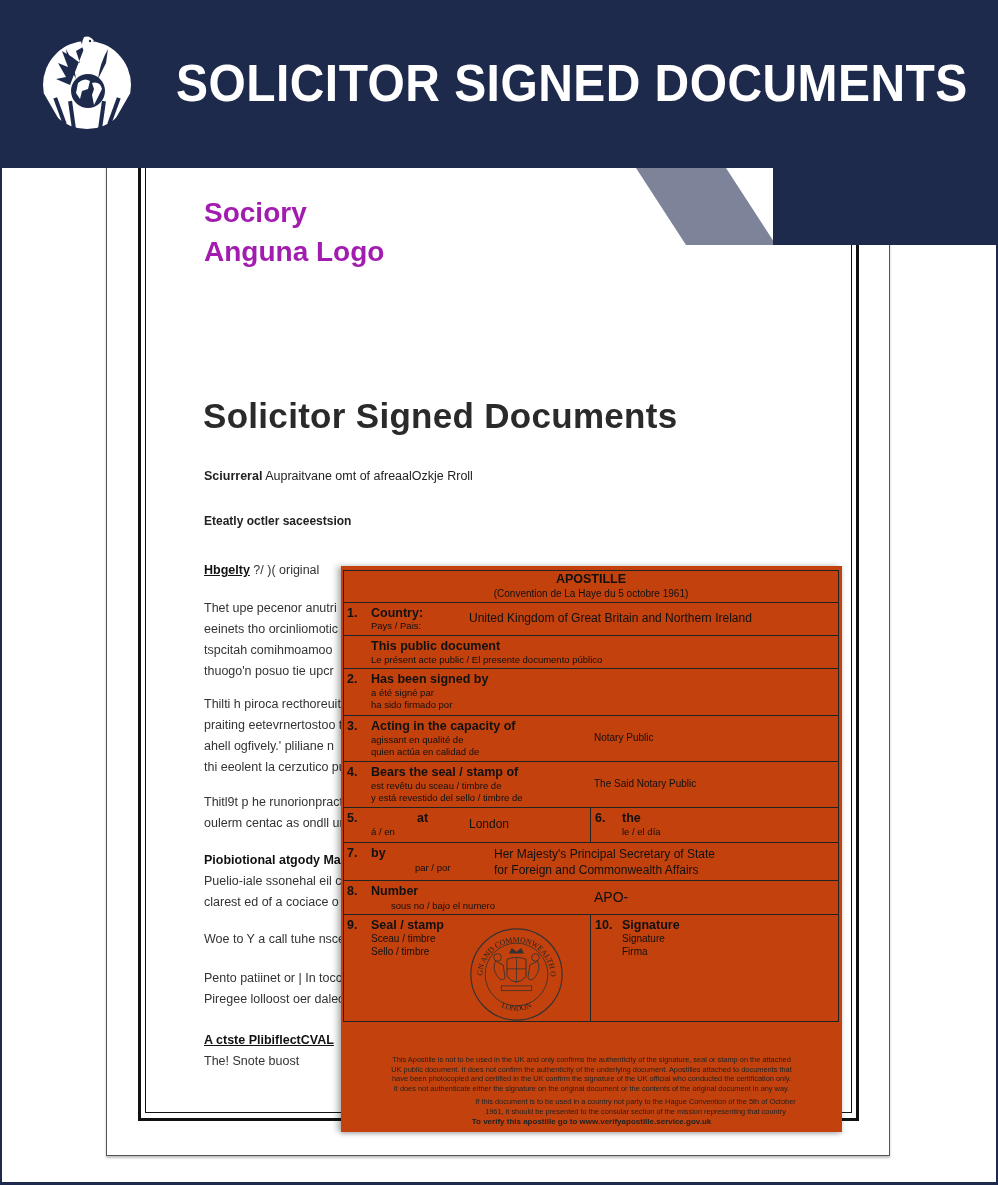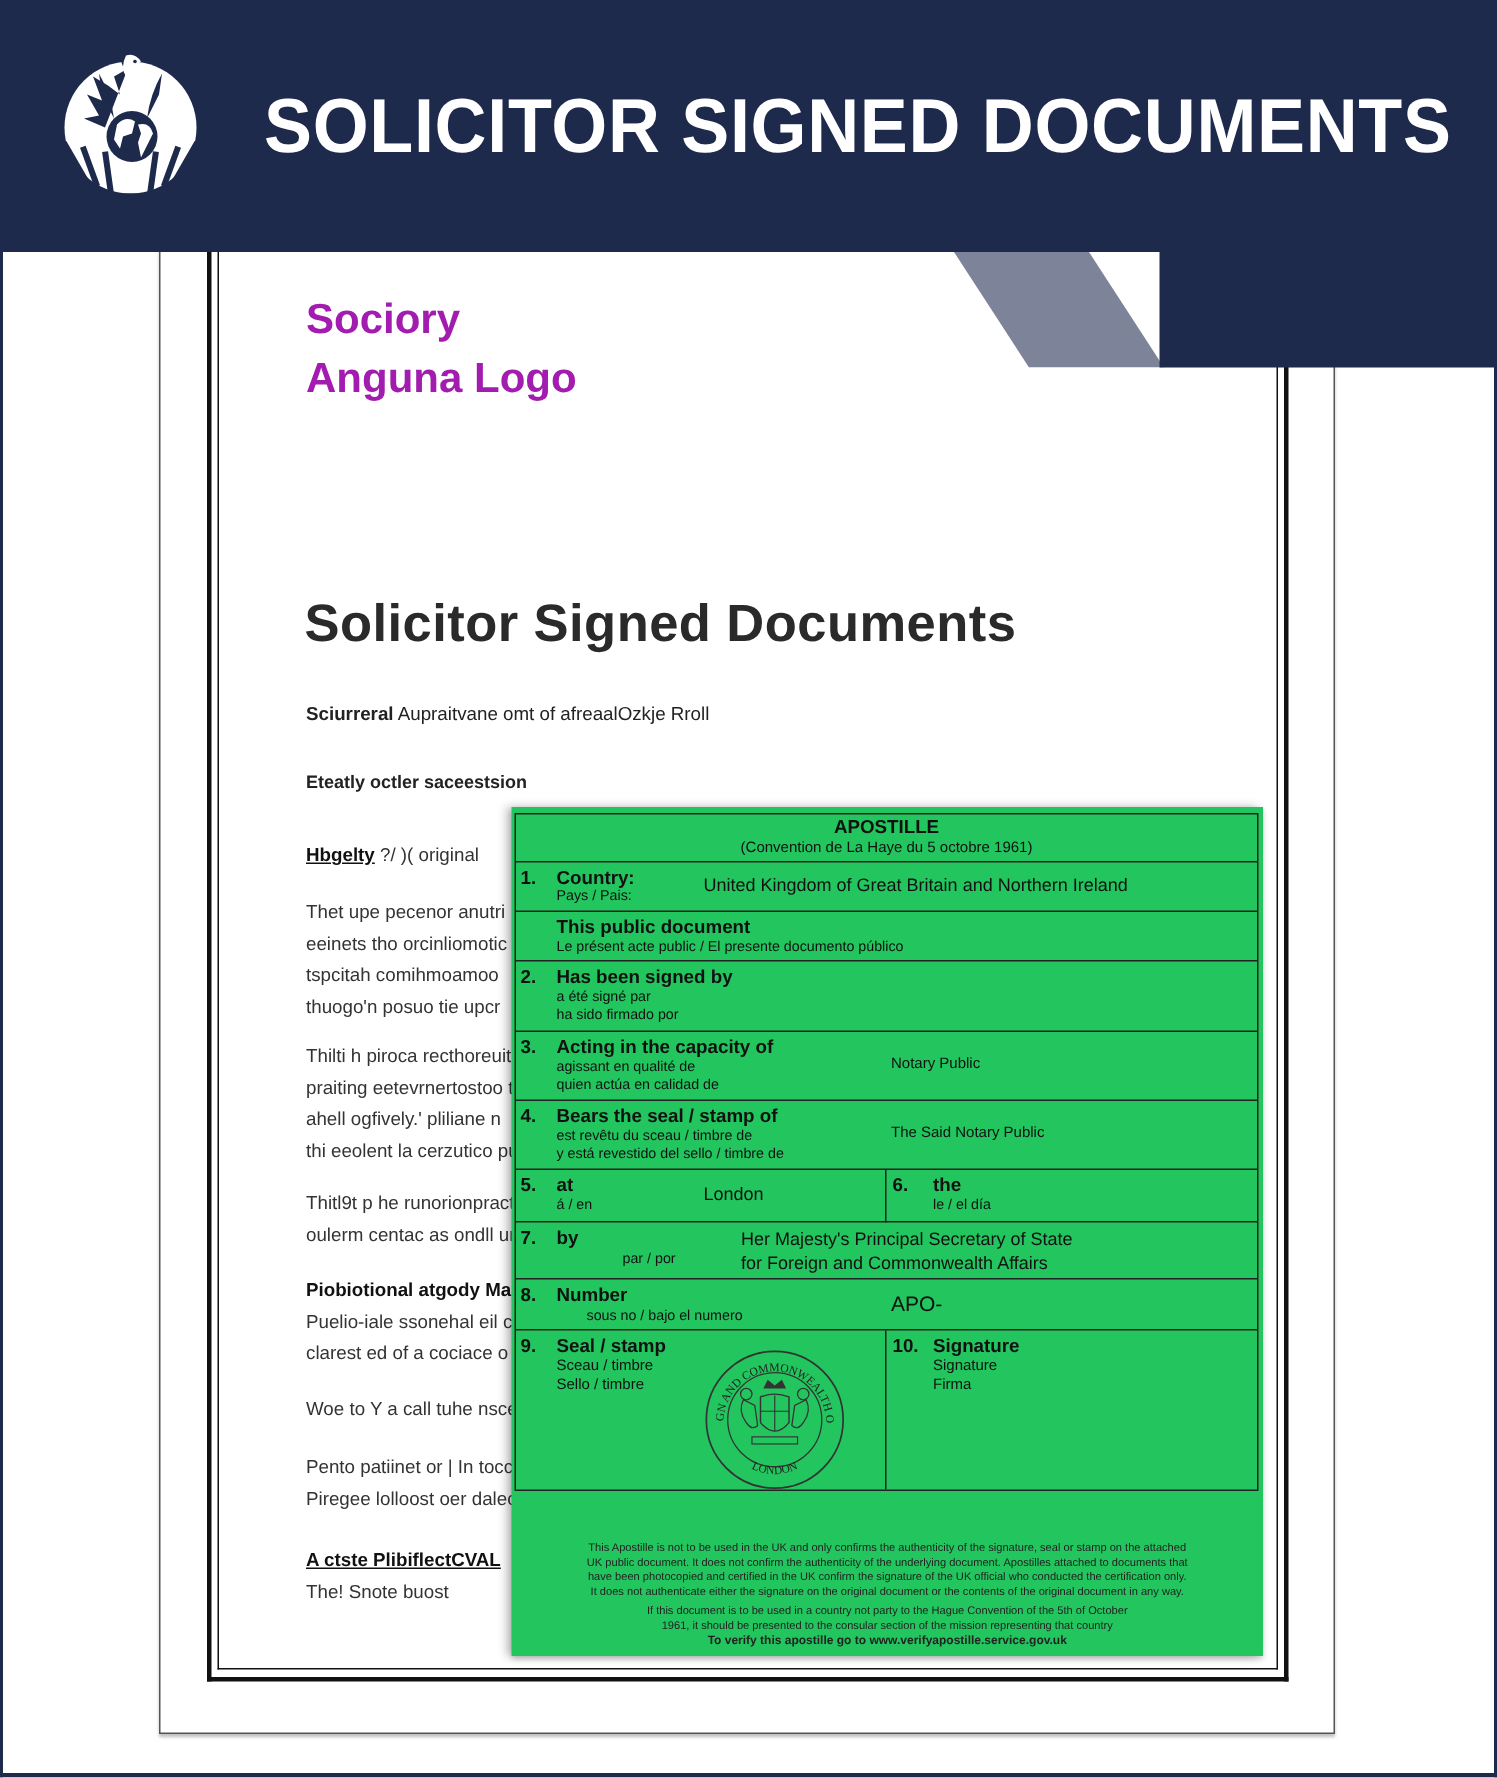--- a/index.html
+++ b/index.html
@@ -48,21 +48,21 @@
     position: absolute; left: 203px; top: 396px; font-family: "Liberation Sans", sans-serif;
     font-weight: bold; font-size: 35px; color: #2a2a2a; white-space: nowrap; letter-spacing: 0.3px;
   }
   .doc-line { position: absolute; left: 204px; font-size: 12.5px; color: #222; white-space: nowrap; }
   .doc-line b { font-weight: bold; }
   .para { position: absolute; left: 204px; font-size: 12.5px; color: #333; line-height: 21px; white-space: nowrap; width: 140px; overflow: hidden; }
   .heading-u { font-weight: bold; text-decoration: underline; color: #111; }
   .heading { font-weight: bold; color: #111; }
 
   .apostille {
-    position: absolute; left: 341px; top: 538px; width: 501px; height: 566px; background: #22c55e;
+    position: absolute; left: 341px; top: 566px; width: 501px; height: 566px; background: #c2410c;
     box-shadow: -4px 0 6px rgba(0,0,0,0.25), 0 2px 4px rgba(0,0,0,0.2); z-index: 10;
     font-family: "Liberation Sans", sans-serif; color: #111;
   }
   .ap-table { position: absolute; left: 2px; top: 4px; width: 496px; border: 1.5px solid #222; box-sizing: border-box; }
   .ap-row { position: relative; border-bottom: 1.5px solid #222; box-sizing: border-box; }
   .ap-row:last-child { border-bottom: none; }
   .ap-num { position: absolute; left: 3px; font-weight: bold; font-size: 12.5px; }
   .ap-label { position: absolute; left: 27px; font-weight: bold; font-size: 12.5px; }
   .ap-sub { position: absolute; left: 27px; font-size: 9.5px; line-height: 12px; }
   .ap-val { position: absolute; font-size: 11px; }
@@ -174,21 +174,21 @@
     <div class="ap-row" style="height:46px;">
       <span class="ap-num" style="top:3px;">4.</span>
       <span class="ap-label" style="top:3px;">Bears the seal / stamp of</span>
       <span class="ap-sub" style="top:18px;">est revêtu du sceau / timbre de</span>
       <span class="ap-sub" style="top:30px;">y está revestido del sello / timbre de</span>
       <span class="ap-val" style="left:250px; top:16px; font-size:10px;">The Said Notary Public</span>
     </div>
     <div class="ap-row" style="height:35px;">
       <div style="position:absolute; left:0; top:0; width:246px; height:35px; border-right:1.5px solid #222;">
         <span class="ap-num" style="top:3px;">5.</span>
-        <span class="ap-label" style="top:3px;">at</span>
+        <span class="ap-label" style="top:3px;margin-left:46px;">at</span>
         <span class="ap-sub" style="top:18px;">á / en</span>
         <span class="ap-val" style="left:125px; top:9px; font-size:12px;">London</span>
       </div>
       <div style="position:absolute; left:248px; top:0; width:246px; height:35px;">
         <span class="ap-num" style="top:3px;">6.</span>
         <span class="ap-label" style="top:3px; left:30px;">the</span>
         <span class="ap-sub" style="top:18px; left:30px;">le / el día</span>
       </div>
     </div>
     <div class="ap-row" style="height:38px;">
@@ -240,20 +240,20 @@
       </div>
     </div>
   </div>
 
   <div class="ap-foot" style="top:489px;">
     <div>This Apostille is not to be used in the UK and only confirms the authenticity of the signature, seal or stamp on the attached</div>
     <div>UK public document. It does not confirm the authenticity of the underlying document. Apostilles attached to documents that</div>
     <div>have been photocopied and certified in the UK confirm the signature of the UK official who conducted the certification only.</div>
     <div>It does not authenticate either the signature on the original document or the contents of the original document in any way.</div>
   </div>
-  <div class="ap-foot" style="top:531px;">
+  <div class="ap-foot" style="top:531px;padding-left:44px;">
     <div>If this document is to be used in a country not party to the Hague Convention of the 5th of October</div>
     <div>1961, it should be presented to the consular section of the mission representing that country</div>
   </div>
   <div class="ap-foot" style="top:551px; font-weight:bold; font-size:8px;">To verify this apostille go to www.verifyapostille.service.gov.uk</div>
 </div>
 
 <div class="frame"></div>
 
 </body></html>

